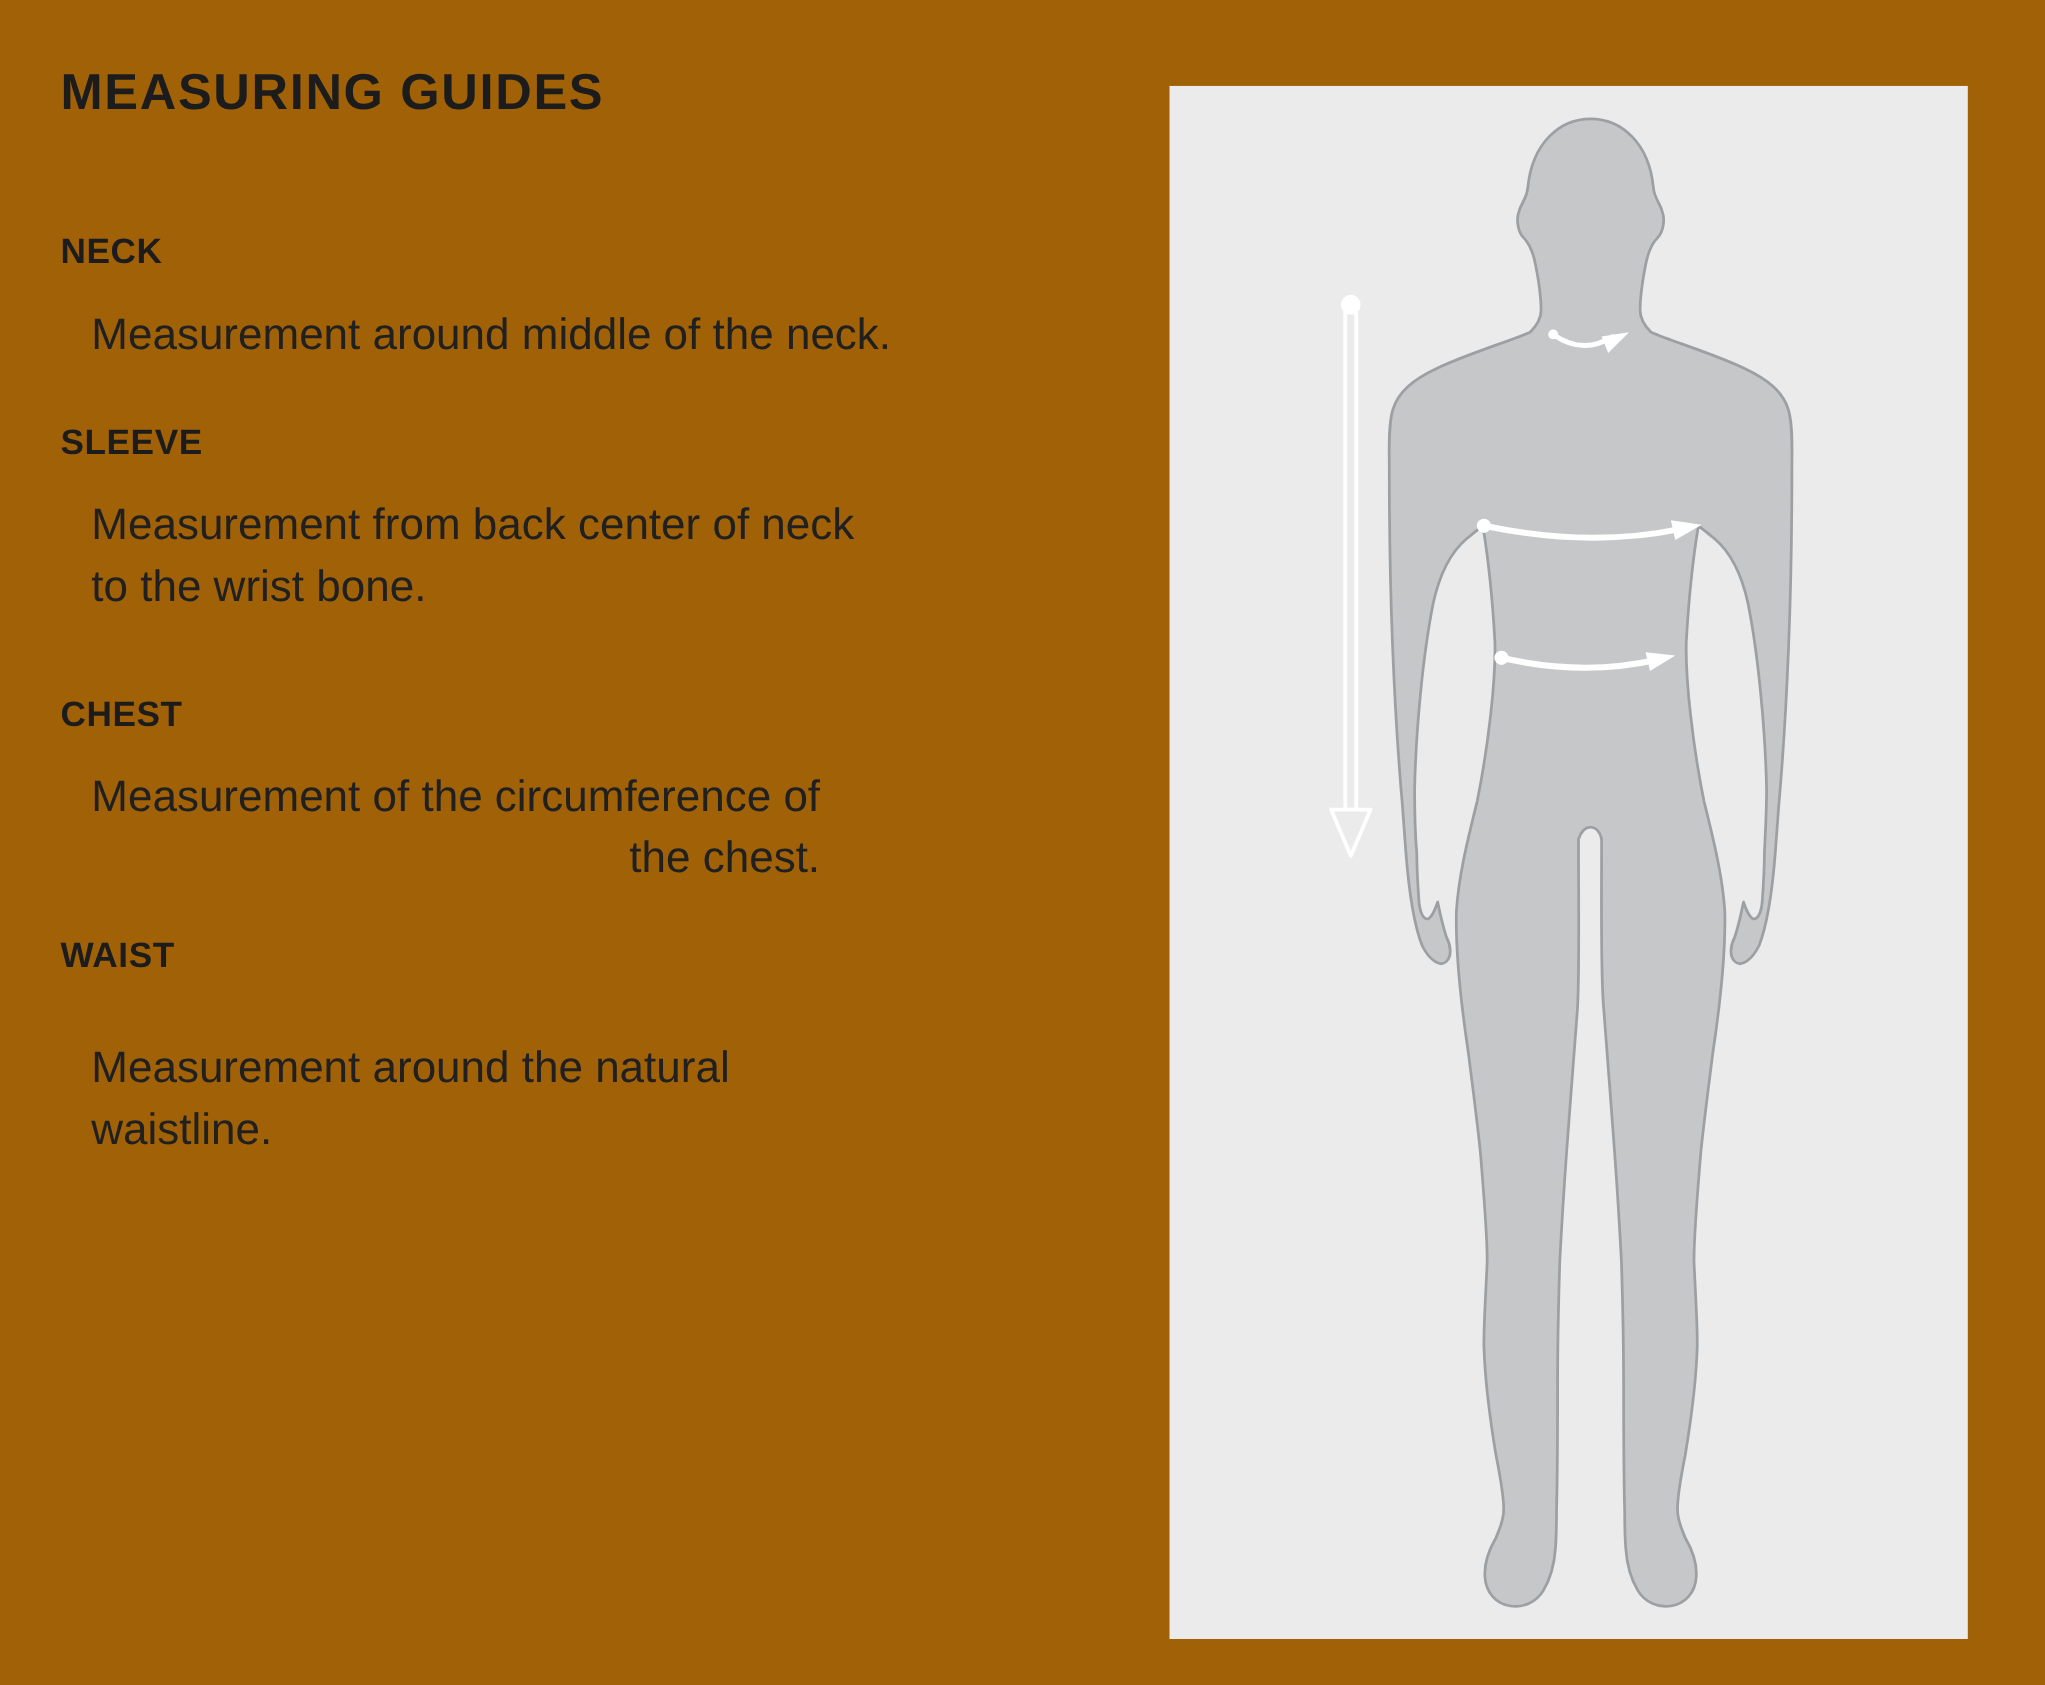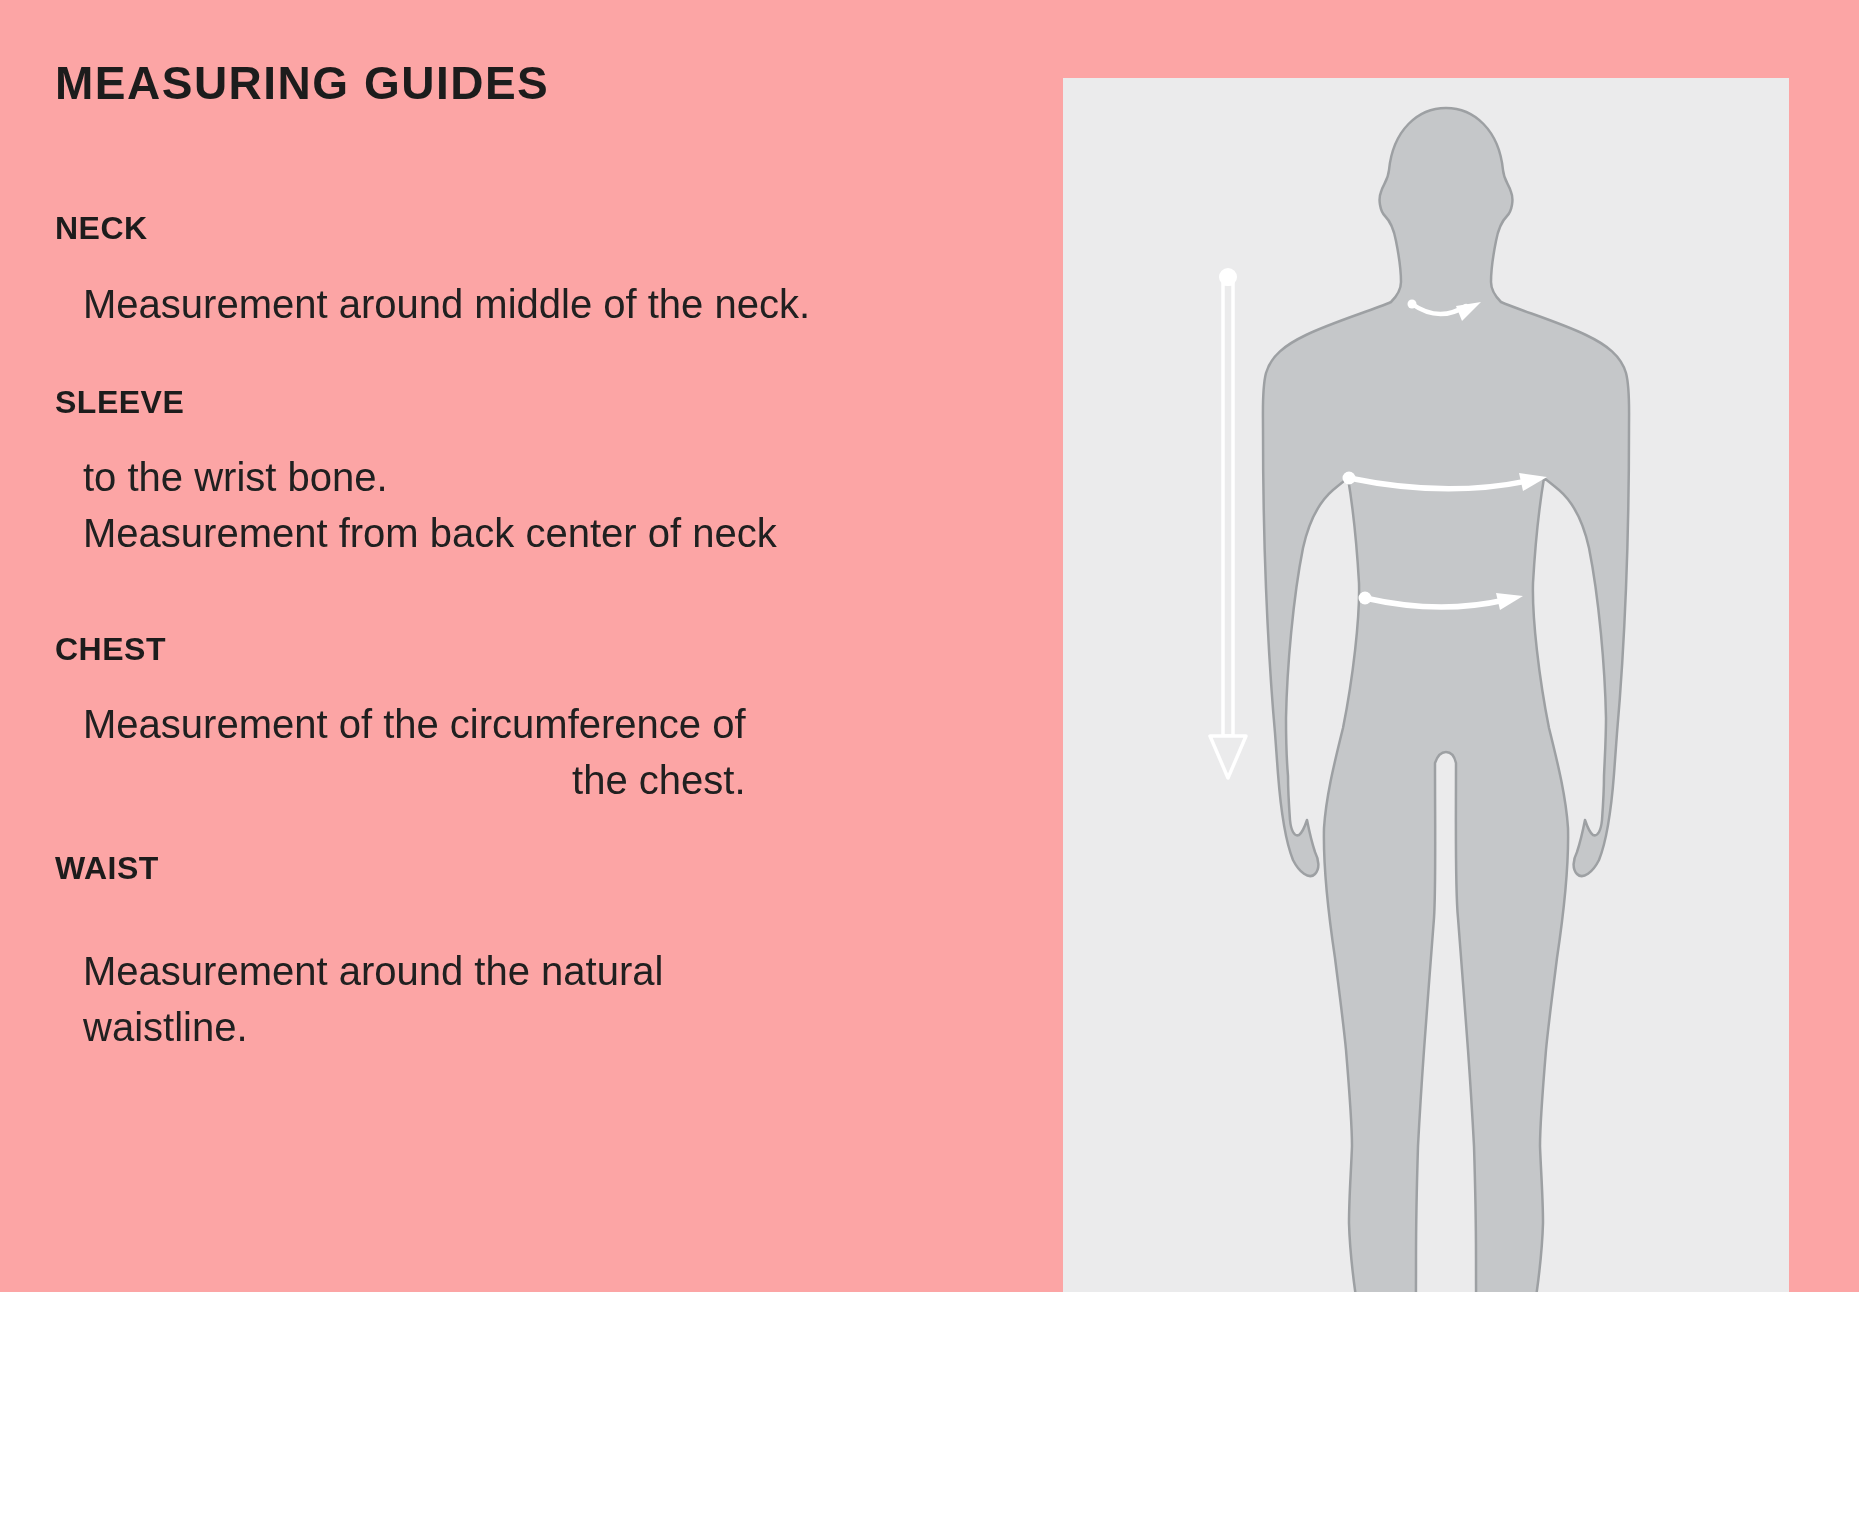--- a/index.html
+++ b/index.html
@@ -1,19 +1,19 @@
 <!DOCTYPE html>
 <html><head>
 <meta charset="utf-8">
 <style>
   html,body{margin:0;padding:0;background:#ffffff;}
   #stage{
     position:relative;
-    width:1859px;height:1292px;
-    background:#fca5a5;
+    width:1859px;height:1532px;
+    background:#a16207;
     font-family:"Liberation Sans", sans-serif;
     overflow:hidden;
   }
   .txt{position:absolute;left:55px;color:#1c1c1c;white-space:nowrap;}
   .page-title{
     top:56px;
     font-size:46px;font-weight:bold;letter-spacing:1.5px;
   }
   .sec-h{
     font-size:32px;font-weight:bold;letter-spacing:0.5px;
@@ -38,22 +38,22 @@
 
   <div class="txt page-title">MEASURING GUIDES</div>
 
   <div class="txt sec-h h-neck">NECK</div>
   <div class="txt sec-b b-neck">
     <span>Measurement around middle of the neck.</span>
   </div>
 
   <div class="txt sec-h h-sleeve">SLEEVE</div>
   <div class="txt sec-b b-sleeve">
+    <span>Measurement from back center of neck</span>
     <span>to the wrist bone.</span>
-    <span>Measurement from back center of neck</span>
   </div>
 
   <div class="txt sec-h h-chest">CHEST</div>
   <div class="txt sec-b b-chest">
     <span>Measurement of the circumference of</span>
     <span>the chest.</span>
   </div>
 
   <div class="txt sec-h h-waist">WAIST</div>
   <div class="txt sec-b b-waist">

